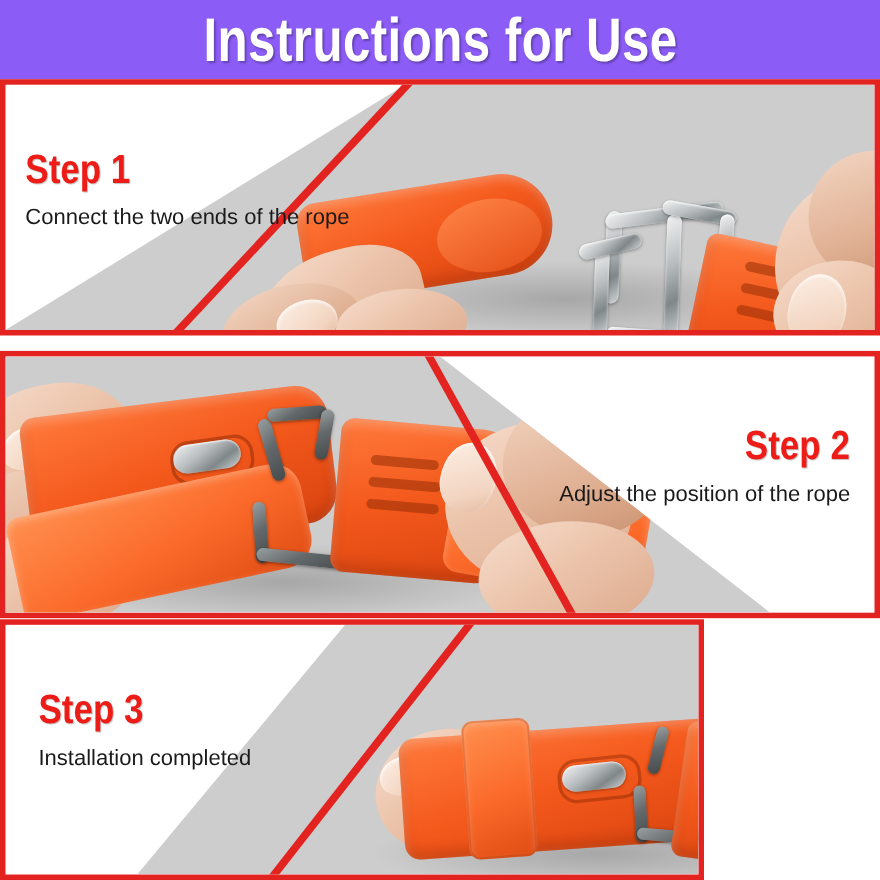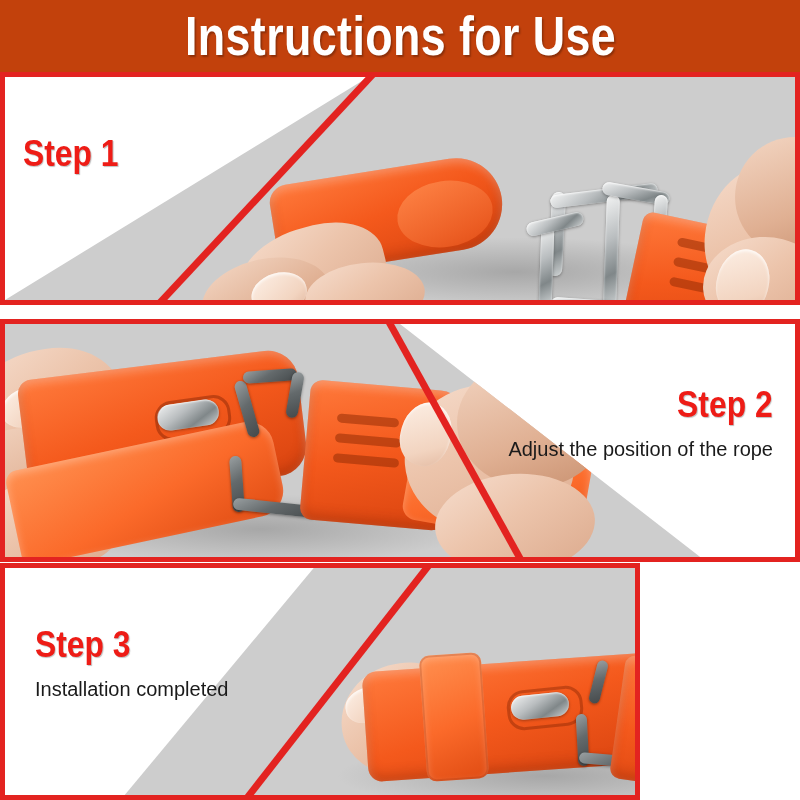--- a/index.html
+++ b/index.html
@@ -8,21 +8,21 @@
     background:#ffffff;
     font-family:"Liberation Sans", sans-serif;
     overflow:hidden;
     position:relative;
   }
   .sheet{position:relative;width:800px;height:800px;background:#fff;}
 
   
   .header{
     position:absolute;left:0;top:0;width:800px;height:72px;
-    background:#c2410c;
+    background:#8b5cf6;
     display:flex;align-items:center;justify-content:center;
   }
   .header-title{
     color:#ffffff;
     font-family:"Liberation Sans Narrow","Liberation Sans",sans-serif;
     font-weight:bold;
     font-size:56px;
     line-height:56px;
     letter-spacing:0.5px;
     transform:scaleX(0.80);
@@ -154,20 +154,21 @@
         <div class="ph skin" style="left:700px;top:86px;width:130px;height:150px;transform:rotate(6deg);border-radius:60% 40% 45% 55%;"></div>
         <div class="ph skin-d" style="left:730px;top:60px;width:120px;height:120px;border-radius:50%;"></div>
         <div class="ph skin" style="left:698px;top:160px;width:120px;height:96px;transform:rotate(-4deg);border-radius:50%;"></div>
         <div class="ph nail" style="left:712px;top:172px;width:52px;height:66px;transform:rotate(14deg);"></div>
       </div>
 
       <div class="seam" style="left:250px;top:-60px;width:7px;height:360px;transform:rotate(43deg);"></div>
 
       <div class="caption" style="left:18px;top:58px;">
         <div class="step-label">Step 1</div>
+        <div class="step-desc">Connect the two ends of the rope</div>
       </div>
 
     </div>
   </div>
 
   <div class="panel" style="left:0;top:319px;width:800px;height:243px;">
     <div class="panel-inner">
 
       <div class="photo cut-right">
         <div class="ph shadow-soft" style="left:40px;top:170px;width:430px;height:70px;"></div>

